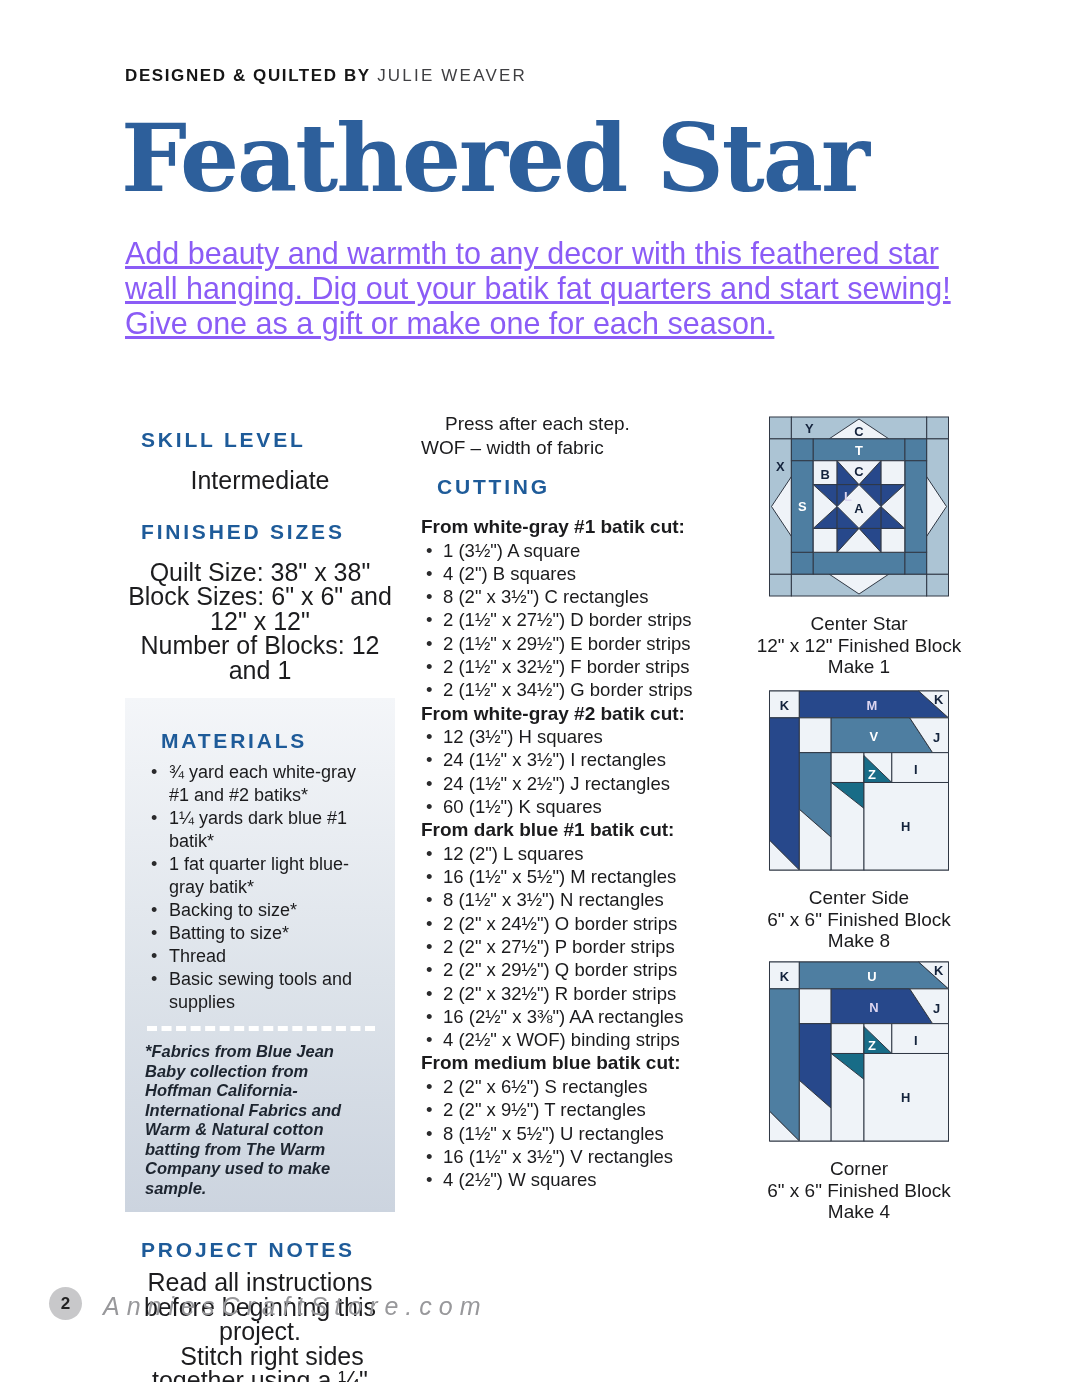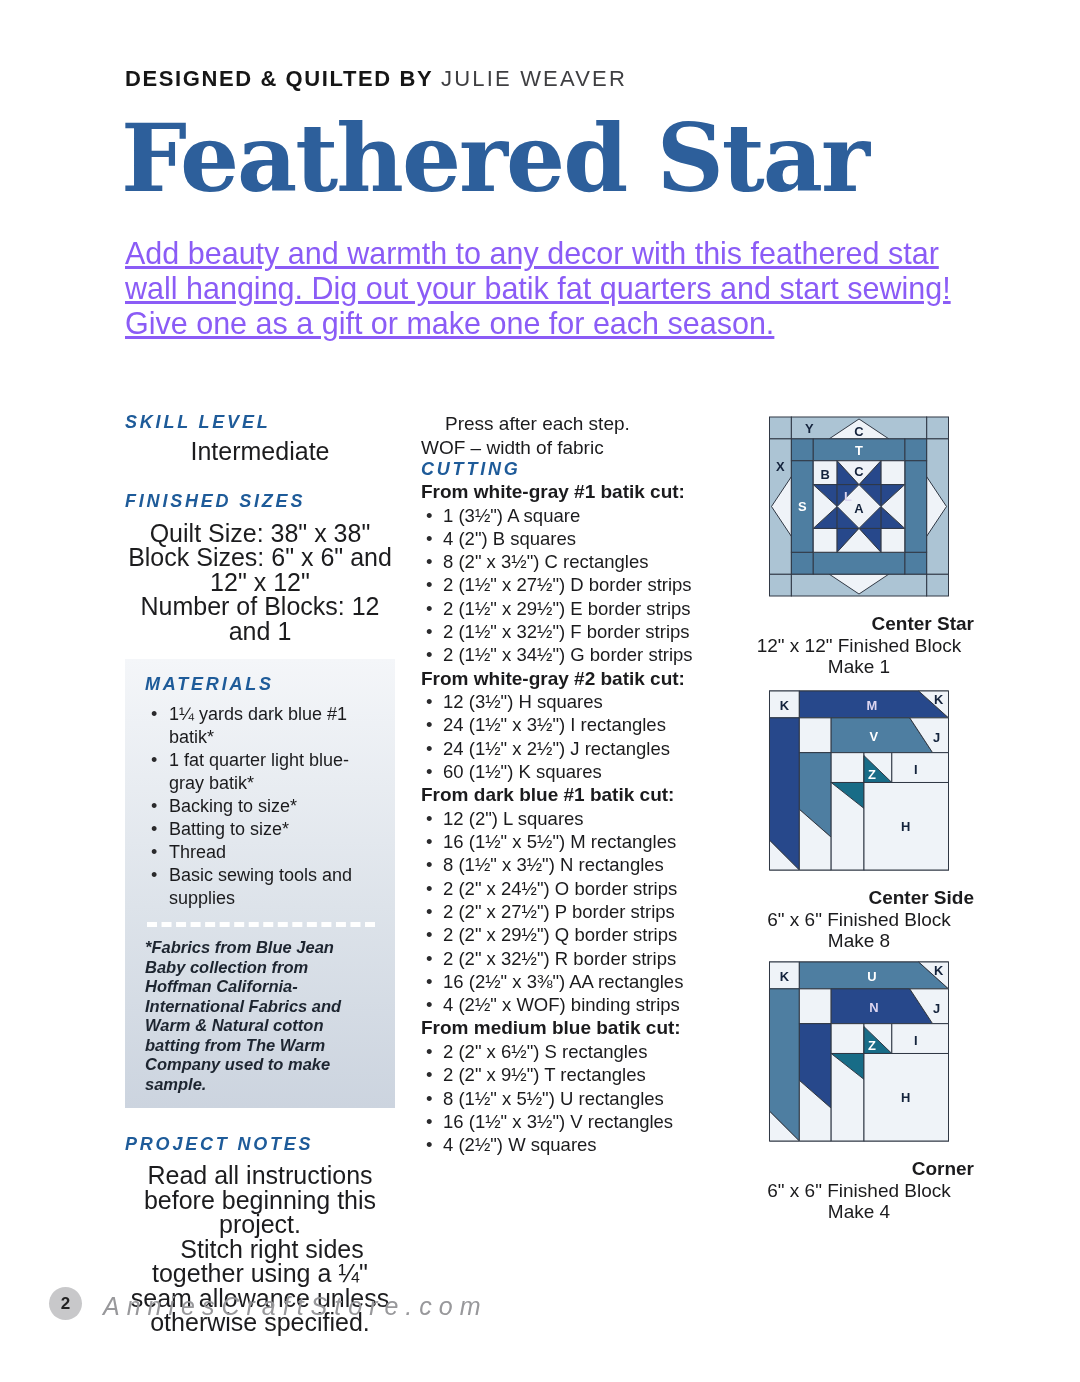--- a/index.html
+++ b/index.html
@@ -1,36 +1,36 @@
 <!DOCTYPE html>
 <html><head>
 <meta charset="utf-8">
 <style>
   html,body{margin:0;padding:0;background:#ffffff;}
   #page{position:relative;width:1080px;height:1382px;background:#ffffff;overflow:hidden;
         font-family:"Liberation Sans",sans-serif;color:#1c1c1e;}
 
   
-  .byline{position:absolute;left:125px;top:66px;font-size:22px;letter-spacing:1.6px;}
+  .byline{position:absolute;left:125px;top:66px;font-size:17px;letter-spacing:1.6px;}
   .byline .b1{font-weight:bold;color:#161616;}
   .byline .b2{font-weight:normal;color:#3f3f42;letter-spacing:2.2px;}
 
   
   .title{position:absolute;left:121px;top:104px;font-family:"DejaVu Serif","Liberation Serif",serif;
          font-weight:bold;font-size:93px;letter-spacing:-2px;color:#2d5f9b;white-space:nowrap;}
 
   
   .intro{position:absolute;left:125px;top:236px;width:848px;font-size:30.5px;line-height:35px;color:#8b5cf6;text-decoration:underline;}
 
   
   .col-left{position:absolute;left:125px;top:412px;width:270px;}
   .col-mid{position:absolute;left:421px;top:412px;width:300px;}
   .col-right{position:absolute;left:744px;top:412px;width:230px;}
 
-  h3.sec{margin:0;font-size:18px;font-weight:bold;color:#1e5b99;letter-spacing:2.8px;font-style:italic;}
+  h3.sec{margin:16px;font-size:21px;font-weight:bold;color:#1e5b99;letter-spacing:2.8px;}
   .col-left p{margin:0;font-size:25px;line-height:24.5px;text-align:center;}
   .skill-val{margin:6px 0 27px 0 !important;}
   .fs-lines{margin-top:9px;}
 
   
   .mat-box{margin-top:16px;background:linear-gradient(180deg,#f4f6f9 0%,#dde3ea 55%,#ccd4df 100%);
            padding:15px 18px 14px 20px;width:232px;}
   .mat-box h3.sec{margin-bottom:8px;}
   ul.blist{list-style:none;margin:0;padding:0;}
   ul.blist li{position:relative;padding-left:24px;font-size:18px;line-height:23px;color:#1b1b1d;}
@@ -48,21 +48,21 @@
   .cutting-head{margin-top:21px;}
   .cut-sub{margin:3px 0 2px 0;font-size:19px;font-weight:bold;color:#1e5b99;}
   ul.clist{list-style:none;margin:0;padding:0;}
   ul.clist li{position:relative;padding-left:22px;font-size:18.5px;line-height:23.3px;color:#1b1b1d;}
   ul.clist li::before{content:"•";position:absolute;left:5px;top:0;color:#2a2a2c;}
 
   
   .fig{position:absolute;left:0;width:230px;}
   .fig svg{display:block;margin:0 auto;}
   .fig-cap{text-align:center;font-size:19px;line-height:21.5px;color:#1b1b1d;margin-top:16px;}
-  .fig-cap .cap-name{font-weight:bold;text-align:right;}
+  .fig-cap .cap-name{font-weight:normal;}
   #fig1{top:4px;} #fig2{top:278px;} #fig3{top:549px;}
 
   svg .wg{fill:#eff3f8;stroke:#2f3744;stroke-width:1;}
   svg .lg{fill:#acc4d4;stroke:#2f3744;stroke-width:1;}
   svg .mb{fill:#4e7ea1;stroke:#2f3744;stroke-width:1;}
   svg .db{fill:#27488b;stroke:#2f3744;stroke-width:1;}
   svg .dt{fill:#186c87;stroke:#2f3744;stroke-width:1;}
   svg text{font-family:"Liberation Sans",sans-serif;font-size:13px;font-weight:bold;fill:#14233c;text-anchor:middle;}
   svg text.lt{fill:#ffffff;} svg text.lv{fill:#ddd6f0;}
 
@@ -92,20 +92,21 @@
     <h3 class="sec">FINISHED SIZES</h3>
     <div class="fs-lines">
       <p>Quilt Size: 38" x 38"</p>
       <p>Block Sizes: 6" x 6" and 12" x 12"</p>
       <p>Number of Blocks: 12 and 1</p>
     </div>
 
     <div class="mat-box">
       <h3 class="sec">MATERIALS</h3>
       <ul class="blist">
+        <li>¾ yard each white-gray #1 and #2 batiks*</li>
         <li>1¼ yards dark blue #1 batik*</li>
         <li>1 fat quarter light blue-gray batik*</li>
         <li>Backing to size*</li>
         <li>Batting to size*</li>
         <li>Thread</li>
         <li>Basic sewing tools and supplies</li>
       </ul>
       <div class="dash-sep"></div>
       <div class="footnote">*Fabrics from Blue Jean Baby collection from Hoffman California-International Fabrics and Warm &amp; Natural cotton batting from The Warm Company used to make sample.</div>
     </div>

